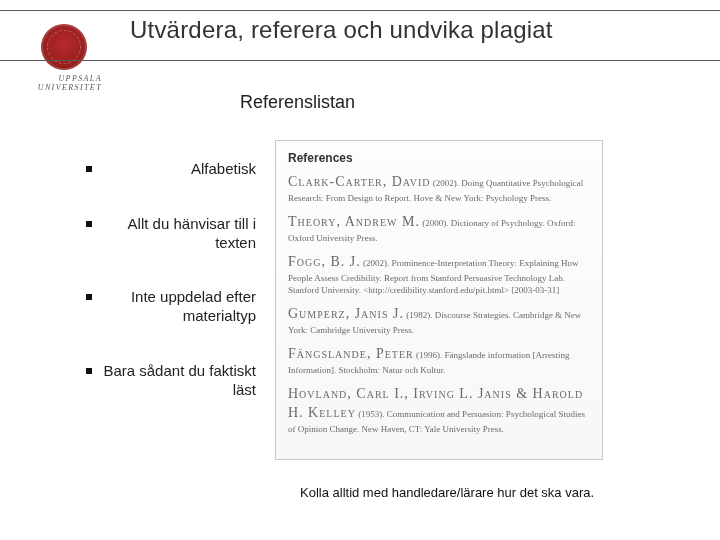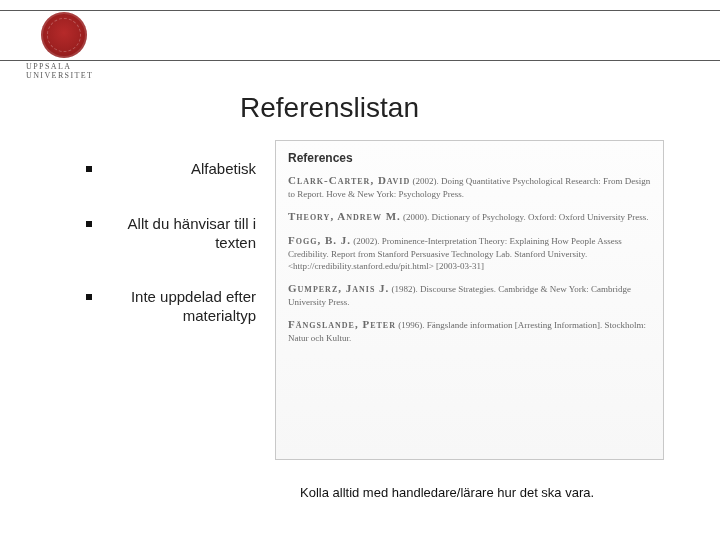--- a/index.html
+++ b/index.html
@@ -32,23 +32,24 @@
     top: 16px;
     left: 130px;
     font-size: 24px;
     font-weight: 400;
     color: #333;
     letter-spacing: 0.2px;
   }
   .logo {
     position: absolute;
     left: 26px;
-    top: 12px;
+    top: 24px;
     width: 76px;
-    text-align: left;
+    text-align: right;
+    font-style: italic;
   }
   .seal {
     width: 46px;
     height: 46px;
     border-radius: 50%;
     background: radial-gradient(circle at 50% 45%, #b62a2a 0%, #9a1f1f 60%, #7e1616 100%);
     margin: 0 auto 4px auto;
     box-shadow: inset 0 0 0 2px rgba(255,255,255,0.15);
     position: relative;
   }
@@ -64,21 +65,21 @@
   .uni-name {
     font-size: 8px;
     letter-spacing: 1.4px;
     color: #5a5a5a;
     font-family: Georgia, 'Times New Roman', serif;
   }
   .subheading {
     position: absolute;
     top: 92px;
     left: 240px;
-    font-size: 28px;
+    font-size: 18px;
     color: #222;
   }
   .left-col {
     position: absolute;
     left: 86px;
     top: 160px;
     width: 170px;
     font-size: 15px;
     line-height: 1.25;
     text-align: right;
@@ -99,21 +100,21 @@
     left: 0;
     top: 6px;
     width: 6px;
     height: 6px;
     background: #111;
   }
   .ref-panel {
     position: absolute;
     left: 275px;
     top: 140px;
-    width: 389px;
+    width: 328px;
     height: 320px;
     border: 1px solid #c8c8c8;
     background: linear-gradient(#fdfdfd, #f7f7f7);
     padding: 10px 12px;
     box-sizing: border-box;
     font-family: Georgia, 'Times New Roman', serif;
     color: #555;
     overflow: hidden;
   }
   .ref-heading {
@@ -127,23 +128,22 @@
     font-size: 9px;
     line-height: 1.35;
     margin-bottom: 9px;
     color: #6a6a6a;
     font-style: italic;
   }
   .ref-entry .author {
     font-style: normal;
     font-variant: small-caps;
     letter-spacing: 1px;
-    font-size: 11px;
+    font-size: 14px;
     color: #6a6a6a;
-    font-weight: bold;
   }
   .ref-entry .yr {
     font-style: normal;
   }
   .footer-note {
     position: absolute;
     left: 300px;
     bottom: 40px;
     font-size: 13px;
     font-weight: normal;
@@ -156,30 +156,32 @@
 <div class="slide">
 
   <div class="rule top"></div>
 
   <div class="logo">
     <div class="seal"></div>
     <div class="uni-name">UPPSALA</div>
     <div class="uni-name">UNIVERSITET</div>
   </div>
 
+  <div class="header-title">Utvärdera, referera och undvika plagiat</div>
 
   <div class="rule under-title"></div>
 
   <div class="subheading">Referenslistan</div>
 
   <div class="left-col">
     <ul>
       <li><span>Alfabetisk</span></li>
       <li><span>Allt du hänvisar till i texten</span></li>
       <li><span>Inte uppdelad efter materialtyp</span></li>
+      <li><span>Bara sådant du faktiskt läst</span></li>
     </ul>
   </div>
 
   <div class="ref-panel">
     <div class="ref-heading">References</div>
 
     <div class="ref-entry">
       <span class="author">Clark-Carter, David</span><span class="yr"> (2002). Doing Quantitative Psychological Research: From Design to Report. Hove &amp; New York: Psychology Press.</span>
     </div>
     <div class="ref-entry">
@@ -187,17 +189,20 @@
     </div>
     <div class="ref-entry">
       <span class="author">Fogg, B. J.</span><span class="yr"> (2002). Prominence-Interpretation Theory: Explaining How People Assess Credibility. Report from Stanford Persuasive Technology Lab. Stanford University. &lt;http://credibility.stanford.edu/pit.html&gt; [2003-03-31]</span>
     </div>
     <div class="ref-entry">
       <span class="author">Gumperz, Janis J.</span><span class="yr"> (1982). Discourse Strategies. Cambridge &amp; New York: Cambridge University Press.</span>
     </div>
     <div class="ref-entry">
       <span class="author">Fängslande, Peter</span><span class="yr"> (1996). Fängslande information [Arresting Information]. Stockholm: Natur och Kultur.</span>
     </div>
+    <div class="ref-entry">
+      <span class="author">Hovland, Carl I., Irving L. Janis &amp; Harold H. Kelley</span><span class="yr"> (1953). Communication and Persuasion: Psychological Studies of Opinion Change. New Haven, CT: Yale University Press.</span>
+    </div>
   </div>
 
   <div class="footer-note">Kolla alltid med handledare/lärare hur det ska vara.</div>
 
 </div>
 
 </body></html>

